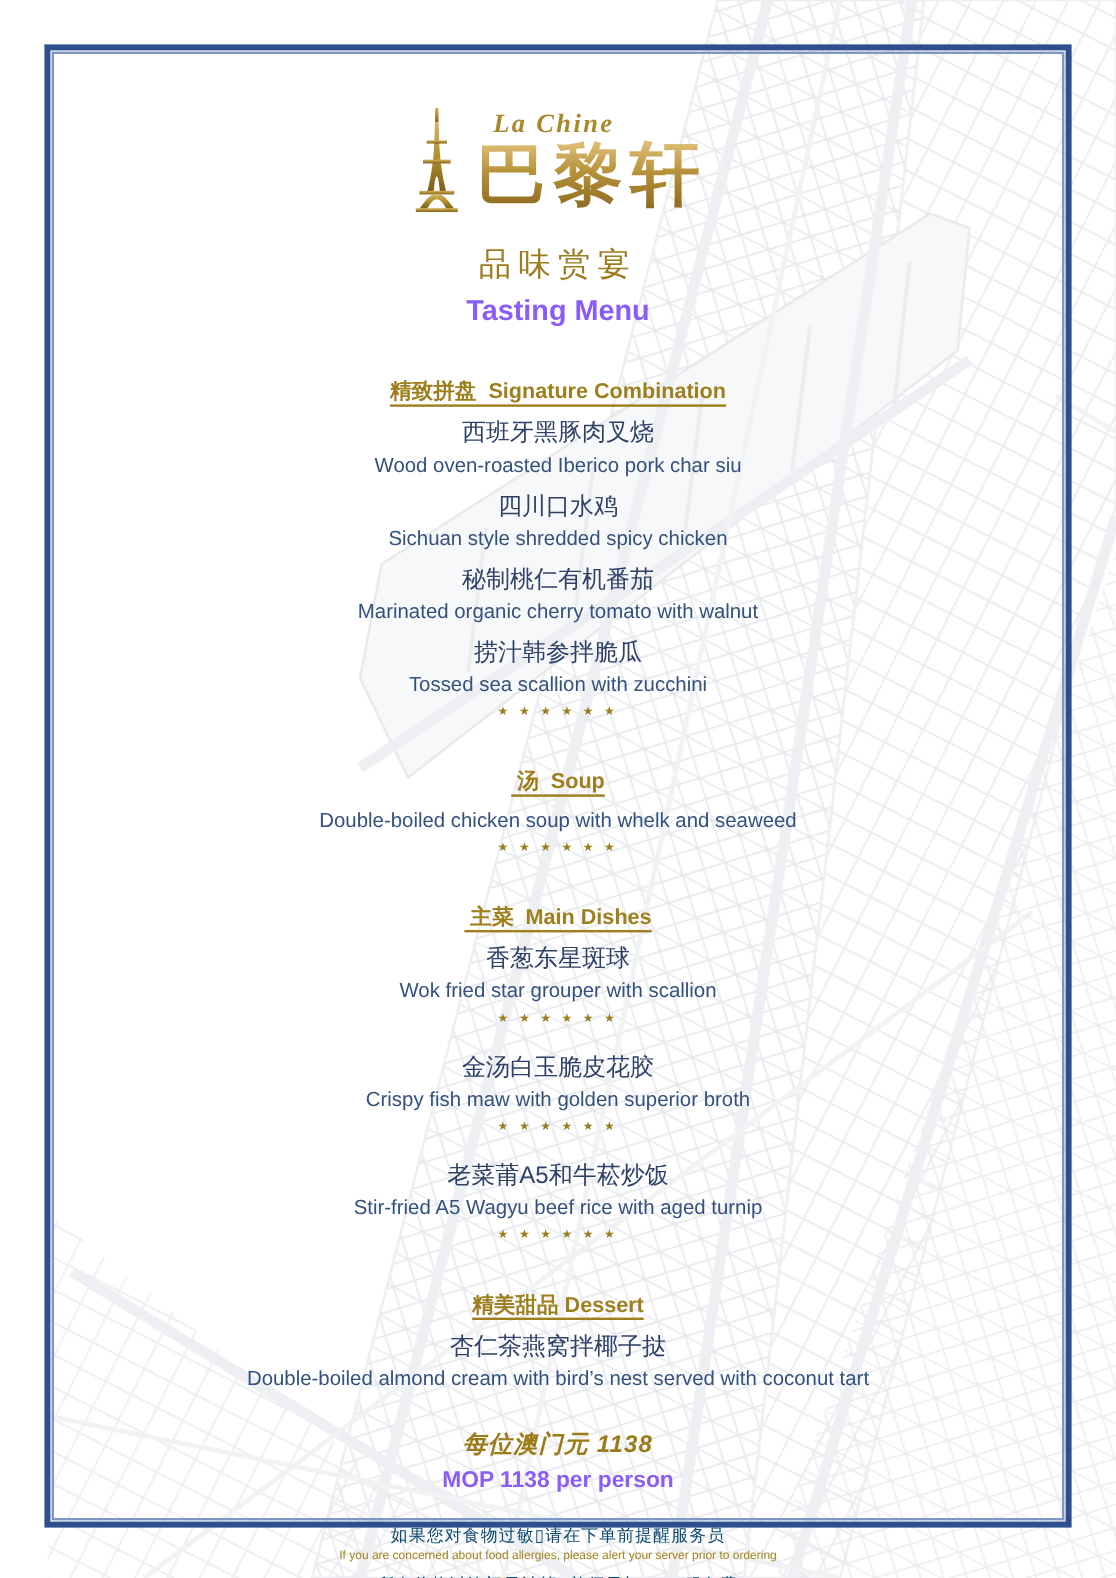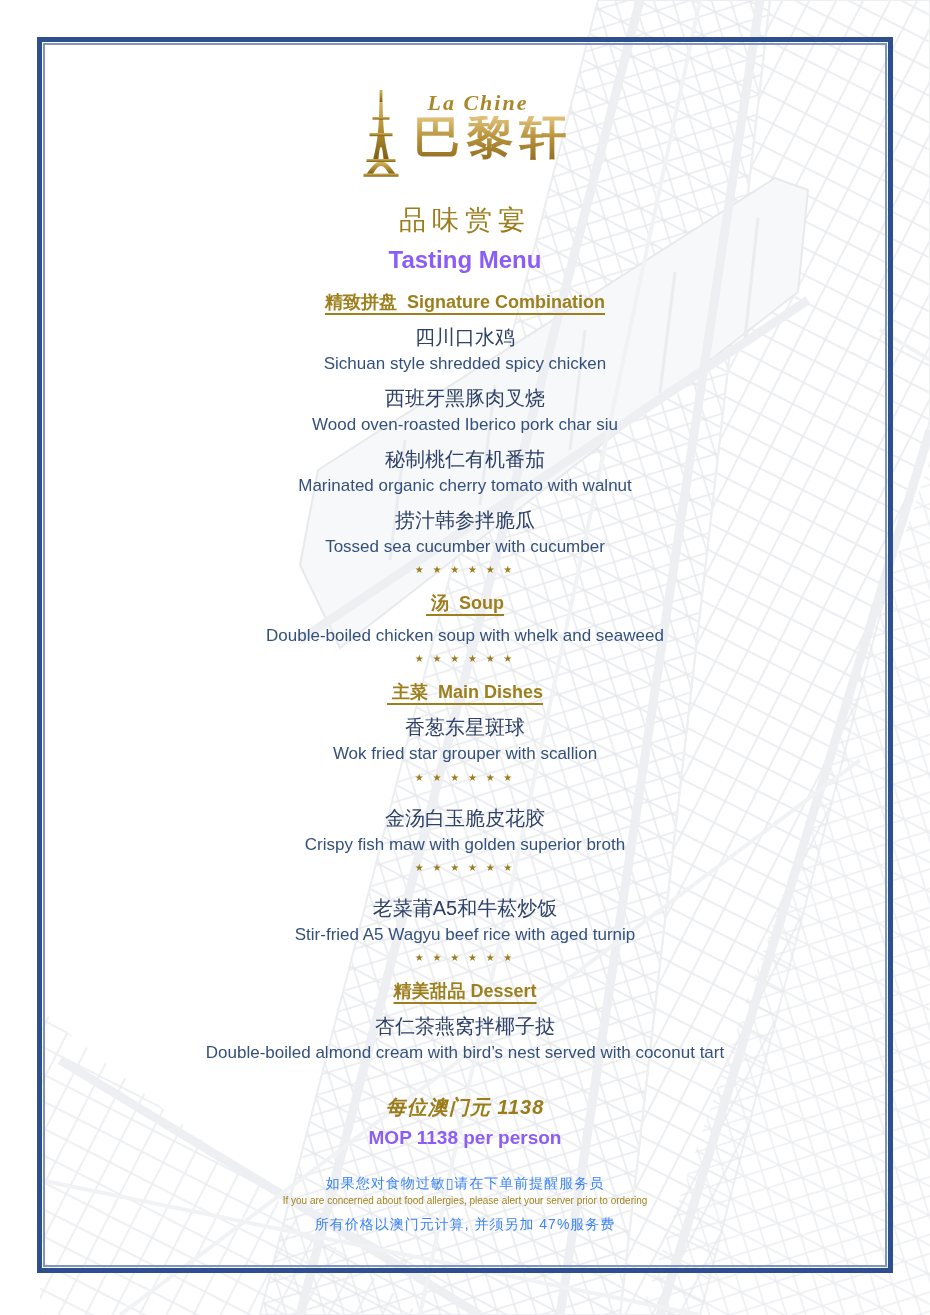--- a/index.html
+++ b/index.html
@@ -15,41 +15,41 @@
     border:5px solid #2d4f8e;box-sizing:border-box;z-index:1;pointer-events:none;}
   .frame-inner{position:absolute;inset:1px;border:2px solid #8095c1;}
   
   .content{position:absolute;left:0;top:16px;width:930px;z-index:2;text-align:center;}
   .content-pad{padding:74px 60px 0 60px;}
 
   .logo{display:flex;justify-content:center;align-items:flex-start;gap:10px;height:92px;}
   .logo-text{text-align:left;}
   .logo-en{font-family:"Liberation Serif","DejaVu Serif",serif;font-style:italic;font-weight:bold;
     font-size:22px;color:#a9882a;letter-spacing:2px;margin-left:14px;}
-  .logo-zh{font-size:47px;font-weight:bold;line-height:1.05;letter-spacing:6px;
+  .logo-zh{font-size:58px;font-weight:bold;line-height:1.05;letter-spacing:6px;
     background:linear-gradient(180deg,#e2c47c 0%,#b6913a 45%,#english 50%,#8a671c 100%);
     background:linear-gradient(180deg,#e2c47c 0%,#b6913a 45%,#8a671c 100%);
-    -webkit-background-clip:text;background-clip:text;color:transparent;font-family:Liberation Mono, monospace;}
+    -webkit-background-clip:text;background-clip:text;color:transparent;}
   .title-zh{margin-top:20px;font-size:27px;letter-spacing:6px;color:#9c7d1e;}
   .title-en{margin-top:8px;font-size:24px;font-weight:bold;color:#8b5cf6;}
 
-  .section{margin-top:16px;}
+  .section{margin-top:40px;}
   .sec-heading{display:inline-block;font-size:18px;font-weight:bold;color:#9e7f1d;
     white-space:pre;text-decoration:underline;text-decoration-thickness:1.5px;text-underline-offset:5px;}
   .dish{margin-top:10px;}
   .dish-zh{font-size:20px;color:#2e4166;line-height:1.35;}
   .dish-en{font-size:17px;color:#33517c;line-height:1.3;margin-top:2px;}
   .stars{margin-top:6px;font-size:10px;letter-spacing:3px;color:#9a7c1f;}
 
   .price{margin-top:30px;}
   .price-zh{font-size:20px;font-weight:bold;color:#9a7c1a;letter-spacing:1px;font-style:italic;}
   .price-en{font-size:19px;font-weight:bold;color:#8b5cf6;margin-top:6px;}
 
   .notes{margin-top:26px;}
-  .note-zh{font-size:14px;color:#3b82f6;letter-spacing:1px;}
+  .note-zh{font-size:14px;color:#0c4a6e;letter-spacing:1px;}
   .note-en{font-size:10px;color:#a1831f;margin-top:2px;}
   .note-block{margin-top:10px;}
 </style>
 </head>
 <body>
 
 <svg class="bg" viewBox="0 0 930 1315" xmlns="http://www.w3.org/2000/svg">
   <defs>
     <pattern id="lat" width="26" height="26" patternUnits="userSpaceOnUse" patternTransform="rotate(28)">
       <path d="M0 0 L26 26 M26 0 L0 26 M0 13 H26" stroke="#d3d6dd" stroke-width="1.4" fill="none"></path>
@@ -125,34 +125,34 @@
         <div class="logo-zh">巴黎轩</div>
       </div>
     </div>
 
     <div class="title-zh">品味赏宴</div>
     <div class="title-en">Tasting Menu</div>
 
     <div class="section">
       <span class="sec-heading">精致拼盘  Signature Combination</span>
       <div class="dish">
+        <div class="dish-zh">西班牙黑豚肉叉烧</div>
+        <div class="dish-en">Wood oven-roasted Iberico pork char siu</div>
+      </div>
+      <div class="dish">
         <div class="dish-zh">四川口水鸡</div>
         <div class="dish-en">Sichuan style shredded spicy chicken</div>
       </div>
       <div class="dish">
-        <div class="dish-zh">西班牙黑豚肉叉烧</div>
-        <div class="dish-en">Wood oven-roasted Iberico pork char siu</div>
-      </div>
-      <div class="dish">
         <div class="dish-zh">秘制桃仁有机番茄</div>
         <div class="dish-en">Marinated organic cherry tomato with walnut</div>
       </div>
       <div class="dish">
         <div class="dish-zh">捞汁韩参拌脆瓜</div>
-        <div class="dish-en">Tossed sea cucumber with cucumber</div>
+        <div class="dish-en">Tossed sea scallion with zucchini</div>
       </div>
       <div class="stars">★ ★ ★ ★ ★ ★</div>
     </div>
 
     <div class="section">
       <span class="sec-heading"> 汤  Soup</span>
       <div class="dish">
         <div class="dish-en">Double-boiled chicken soup with whelk and seaweed</div>
       </div>
       <div class="stars">★ ★ ★ ★ ★ ★</div>

